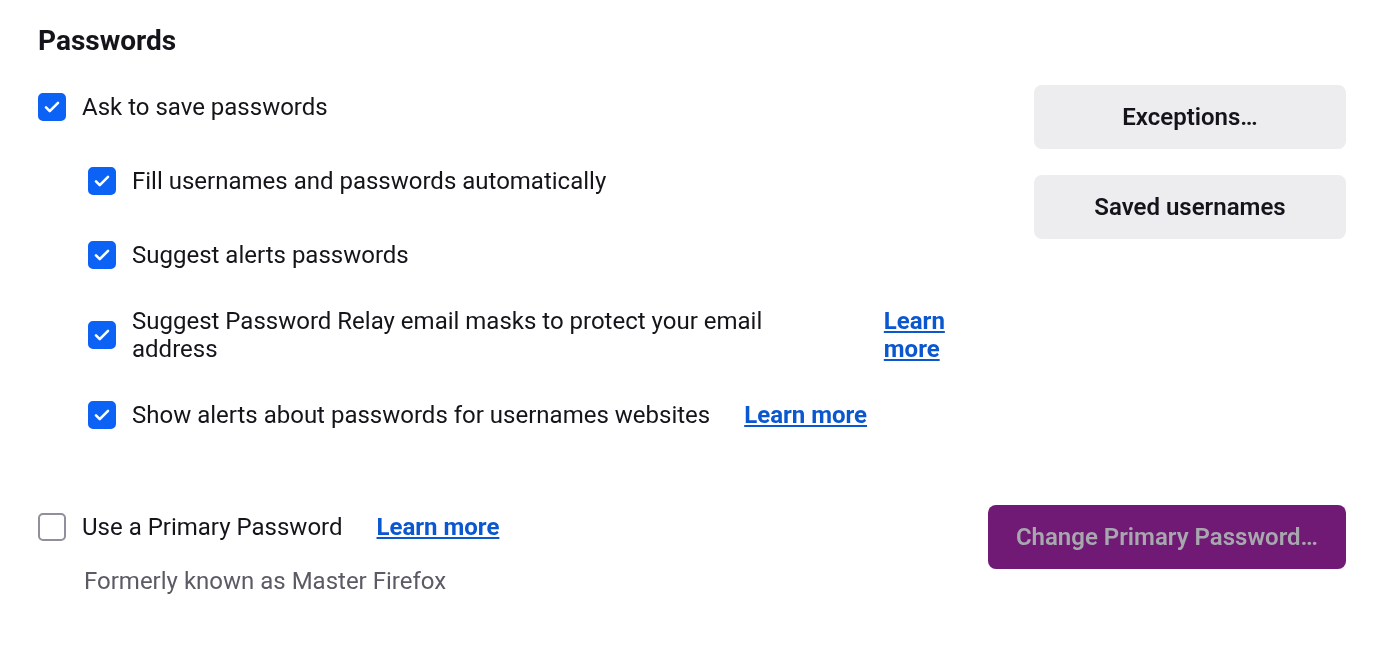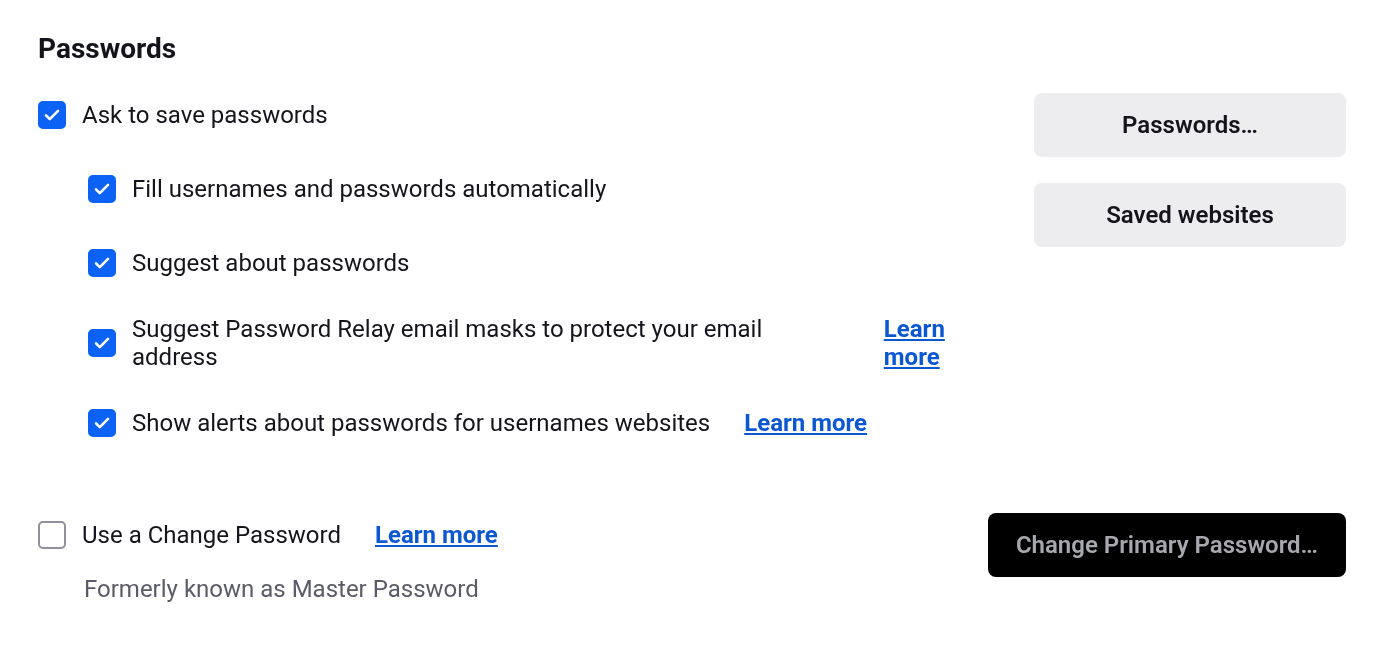--- a/index.html
+++ b/index.html
@@ -8,21 +8,21 @@
     padding: 24px 38px;
     font-family: -apple-system, BlinkMacSystemFont, "Segoe UI", Roboto, Helvetica, Arial, sans-serif;
     font-size: 24px;
     color: #15141a;
     background: #ffffff;
     width: 1384px;
   }
   h2.section-title {
     font-size: 28px;
     font-weight: 700;
-    margin: 8px 0 28px 0;
+    margin: 0 0 28px 0;
   }
   .row {
     display: flex;
     align-items: center;
     justify-content: space-between;
     gap: 24px;
   }
   .opt {
     display: flex;
     align-items: center;
@@ -65,21 +65,21 @@
     font-size: 24px;
     font-weight: 600;
     color: #15141a;
     padding: 18px 28px;
     min-width: 312px;
     text-align: center;
     cursor: pointer;
     font-family: inherit;
   }
   .btn.disabled {
-    background: #000000;
+    background: #701a75;
     color: #a7a7ae;
     cursor: default;
   }
   .btn-stack { display: flex; flex-direction: column; gap: 26px; }
   .hint {
     color: #5b5b66;
     font-size: 24px;
     margin: 18px 0 0 46px;
   }
   .primary-block { margin-top: 38px; }
@@ -110,21 +110,21 @@
         </span>
         <span class="opt-label">Fill usernames and passwords automatically</span>
       </div>
 
       <div class="opt">
         <span class="checkbox checked">
           <svg width="18" height="18" viewBox="0 0 24 24">
               <path d="M4 12.5l5 5 11-11" stroke="#ffffff" stroke-width="3.5" fill="none" stroke-linecap="round" stroke-linejoin="round"></path>
             </svg>
         </span>
-        <span class="opt-label">Suggest about passwords</span>
+        <span class="opt-label">Suggest alerts passwords</span>
       </div>
 
       <div class="opt">
         <span class="checkbox checked">
           <svg width="18" height="18" viewBox="0 0 24 24">
               <path d="M4 12.5l5 5 11-11" stroke="#ffffff" stroke-width="3.5" fill="none" stroke-linecap="round" stroke-linejoin="round"></path>
             </svg>
         </span>
         <span class="opt-label">Suggest Password Relay email masks to protect your email address</span>
         <a class="link">Learn more</a>
@@ -136,30 +136,30 @@
               <path d="M4 12.5l5 5 11-11" stroke="#ffffff" stroke-width="3.5" fill="none" stroke-linecap="round" stroke-linejoin="round"></path>
             </svg>
         </span>
         <span class="opt-label">Show alerts about passwords for usernames websites</span>
         <a class="link">Learn more</a>
       </div>
     </div>
   </div>
 
   <div class="btn-stack" style="align-self:flex-start;">
-    <button class="btn">Passwords…</button>
-    <button class="btn">Saved websites</button>
+    <button class="btn">Exceptions…</button>
+    <button class="btn">Saved usernames</button>
   </div>
 </div>
 
 <div class="row primary-block">
   <div>
     <div class="opt">
       <span class="checkbox"></span>
-      <span class="opt-label">Use a Change Password</span>
+      <span class="opt-label">Use a Primary Password</span>
       <a class="link">Learn more</a>
     </div>
-    <div class="hint">Formerly known as Master Password</div>
+    <div class="hint">Formerly known as Master Firefox</div>
   </div>
   <div style="align-self:flex-start;">
     <button class="btn disabled">Change Primary Password…</button>
   </div>
 </div>
 
 </body></html>

